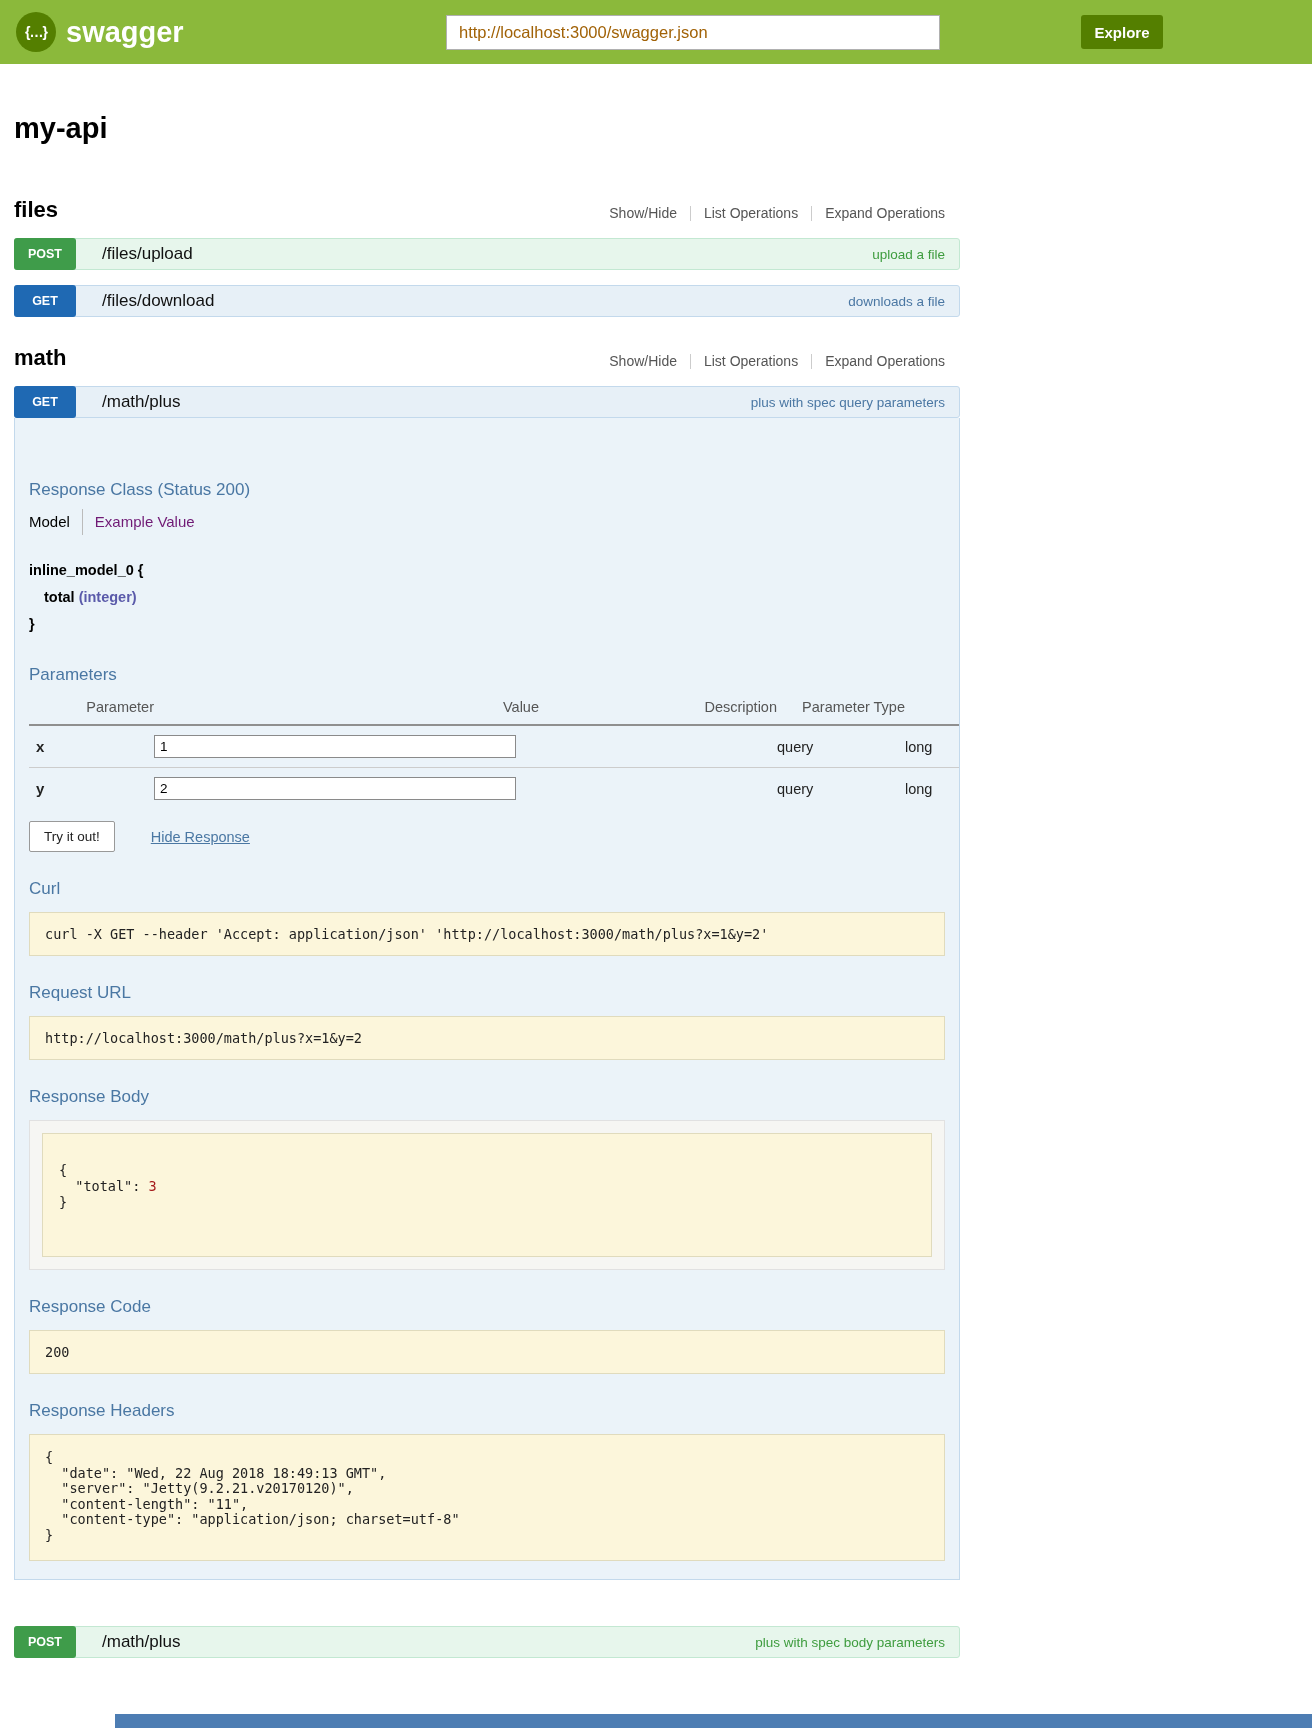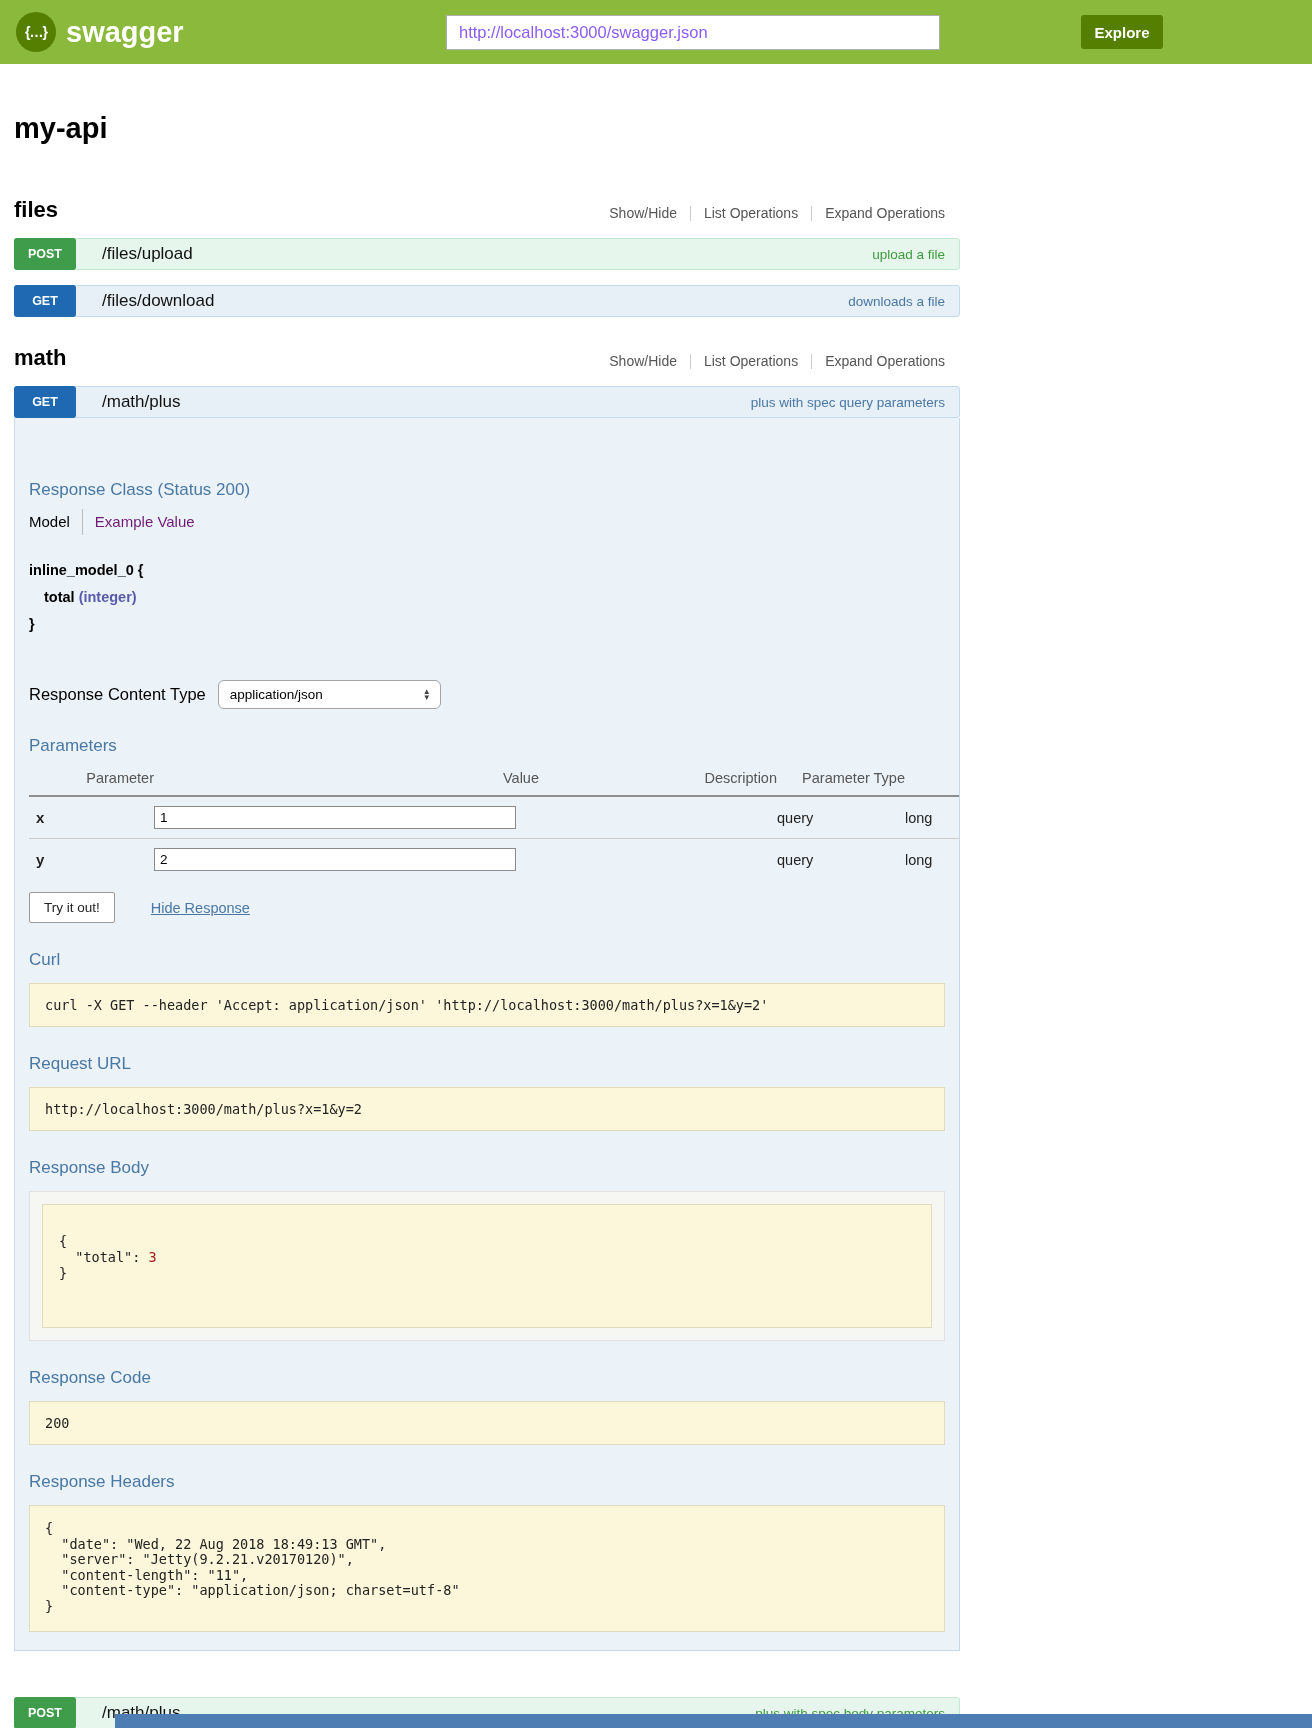--- a/index.html
+++ b/index.html
@@ -18,21 +18,21 @@
   .logo { display:flex; align-items:center; gap:10px; }
   .logo-icon {
     width:40px; height:40px; border-radius:50%; background:#547f00;
     color:#fff; font-weight:bold; font-size:14px; letter-spacing:-1px;
     display:flex; align-items:center; justify-content:center;
   }
   .logo-text { color:#fff; font-size:29px; font-weight:bold; }
   .url-input {
     position:absolute; left:447px; top:16px; width:492px; height:33px;
     border:2px solid #fff; outline:1px solid #b0b0b0; background:#fff;
-    font-size:16.5px; color:#8b5cf6; padding:0 10px;
+    font-size:16.5px; color:#a16207; padding:0 10px;
     font-family:"Liberation Sans", sans-serif;
   }
   .explore-btn {
     position:absolute; left:1081px; top:15px; width:82px; height:34px;
     background:#547f00; color:#fff; border:none; border-radius:3px;
     font-weight:bold; font-size:15px; font-family:"Liberation Sans", sans-serif;
   }
 
   
   .container { width:946px; margin-left:14px; }
@@ -198,30 +198,20 @@
 
       <div class="model-sig">
         <div>inline_model_0 {</div>
         <div class="model-prop">
           <span>total</span>
           <span class="prop-type">(integer)</span>
         </div>
         <div>}</div>
       </div>
 
-      <div class="content-type-row">
-        <span class="content-type-label">Response Content Type</span>
-        <div class="select-box">
-          <span>application/json</span>
-          <span class="select-arrows">
-            <span>▲</span>
-              <span>▼</span>
-          </span>
-        </div>
-      </div>
 
       <h4 class="block-heading">Parameters</h4>
 
       <table class="params">
         <thead>
           <tr>
             <th class="col-param">Parameter</th>
             <th class="col-value">Value</th>
             <th class="col-desc">Description</th>
             <th class="col-ptype">Parameter Type</th>

